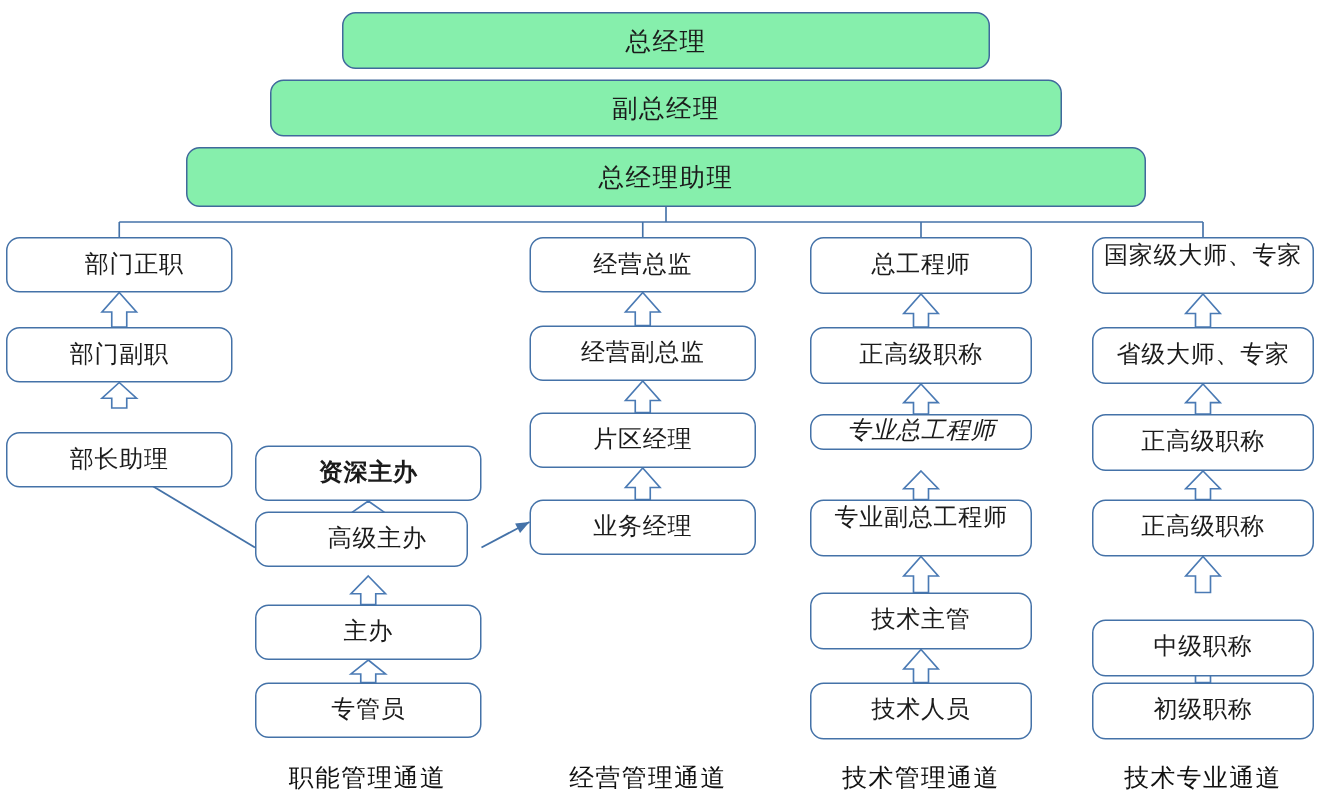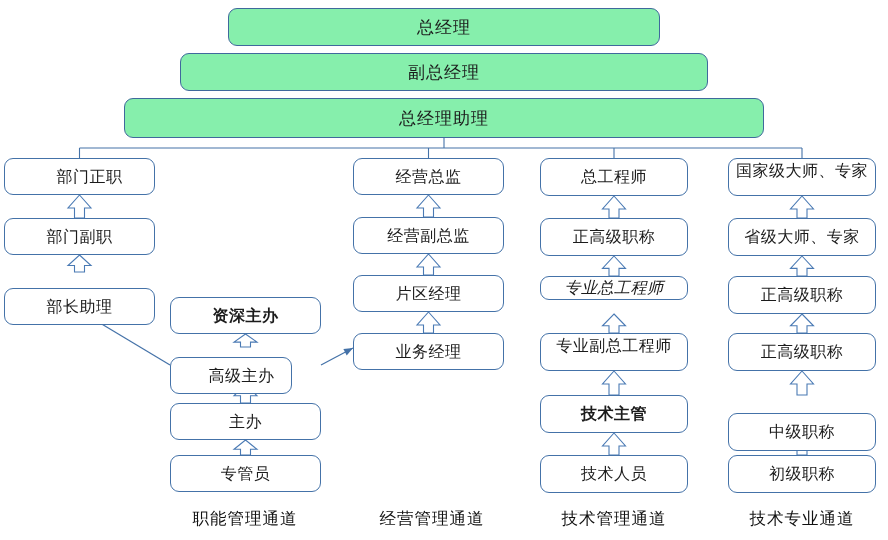--- a/index.html
+++ b/index.html
@@ -76,32 +76,32 @@
   <div id="pyramid-layer">
       <div class="pbox" style="left: 228px; top: 8px; width: 432px; height: 38px;">总经理</div>
       <div class="pbox" style="left: 180px; top: 53px; width: 528px; height: 38px;">副总经理</div>
       <div class="pbox" style="left: 124px; top: 98px; width: 640px; height: 40px;">总经理助理</div>
     </div>
   <div id="nodes-layer">
       <div class="node" style="left: 4px; top: 158px; width: 151px; height: 37px; padding-left: 20px;">部门正职</div>
       <div class="node" style="left: 4px; top: 218px; width: 151px; height: 37px;">部门副职</div>
       <div class="node" style="left: 4px; top: 272px; width: 151px; height: 37px; margin-top: 16px;">部长助理</div>
       <div class="node" style="left: 170px; top: 297px; width: 151px; height: 37px; font-weight: bold;">资深主办</div>
-      <div class="node" style="left: 170px; top: 357px; width: 122px; height: 37px; padding-left: 21px;">高级主办</div>
+      <div class="node" style="left: 170px; top: 341px; width: 142px; height: 37px; padding-left: 21px;">高级主办</div>
       <div class="node" style="left: 170px; top: 403px; width: 151px; height: 37px;">主办</div>
       <div class="node" style="left: 170px; top: 455px; width: 151px; height: 37px;">专管员</div>
       <div class="node" style="left: 353px; top: 158px; width: 151px; height: 37px;">经营总监</div>
       <div class="node" style="left: 353px; top: 217px; width: 151px; height: 37px;">经营副总监</div>
       <div class="node" style="left: 353px; top: 275px; width: 151px; height: 37px;">片区经理</div>
       <div class="node" style="left: 353px; top: 333px; width: 151px; height: 37px;">业务经理</div>
       <div class="node" style="left: 540px; top: 158px; width: 148px; height: 38px;">总工程师</div>
       <div class="node" style="left: 540px; top: 218px; width: 148px; height: 38px;">正高级职称</div>
       <div class="node" style="left: 540px; top: 276px; width: 148px; height: 24px; font-style: italic;">专业总工程师</div>
       <div class="node wrap" style="left: 540px; top: 333px; width: 148px; height: 38px;">专业副总工程师</div>
-      <div class="node" style="left: 540px; top: 395px; width: 148px; height: 38px; font-weight: bold;">技术主管</div>
+      <div class="node" style="left: 540px; top: 395px; width: 148px; height: 38px;">技术主管</div>
       <div class="node" style="left: 540px; top: 455px; width: 148px; height: 38px;">技术人员</div>
       <div class="node wrap" style="left: 728px; top: 158px; width: 148px; height: 38px;">国家级大师、专家</div>
       <div class="node" style="left: 728px; top: 218px; width: 148px; height: 38px;">省级大师、专家</div>
       <div class="node" style="left: 728px; top: 276px; width: 148px; height: 38px;">正高级职称</div>
       <div class="node" style="left: 728px; top: 333px; width: 148px; height: 38px;">正高级职称</div>
       <div class="node" style="left: 728px; top: 395px; width: 148px; height: 38px; margin-top: 18px;">中级职称</div>
       <div class="node" style="left: 728px; top: 455px; width: 148px; height: 38px;">初级职称</div>
     </div>
   <div id="labels-layer">
       <div class="chan-label" style="left: 170px; top: 508px; width: 150px;">职能管理通道</div>

